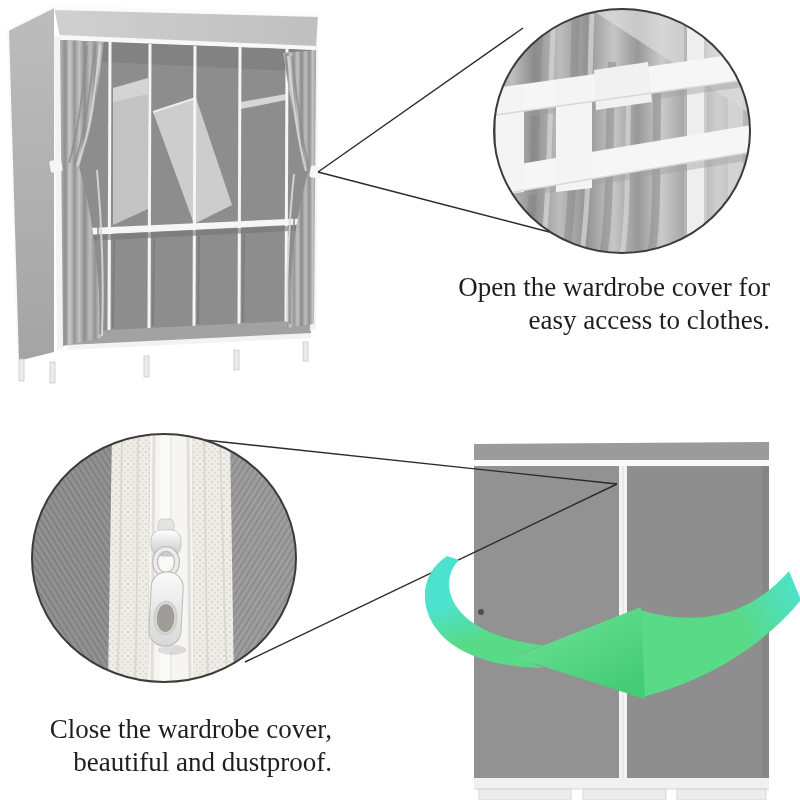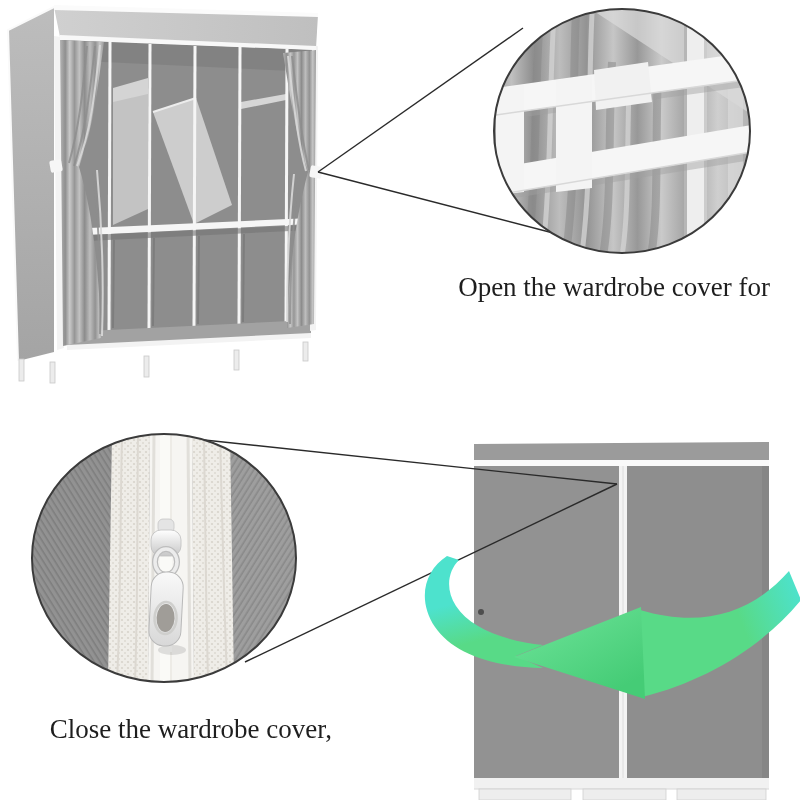--- a/index.html
+++ b/index.html
@@ -289,17 +289,19 @@
           <ellipse cx="166" cy="618" rx="9" ry="14" fill="#a09d98"></ellipse>
         </g>
       </g>
     </g>
     <ellipse cx="164" cy="558" rx="132" ry="124" fill="none" style="stroke:var(--circle-outline,#3b3b3b)" stroke-width="2"></ellipse>
   </g>
 </svg>
 
 <div class="caption caption-open">
   <span>Open the wardrobe cover for</span>
+  <span>easy access to clothes.</span>
 </div>
 <div class="caption caption-close">
   <span>Close the wardrobe cover,</span>
+  <span>beautiful and dustproof.</span>
 </div>
 
 </div>
 </body></html>

